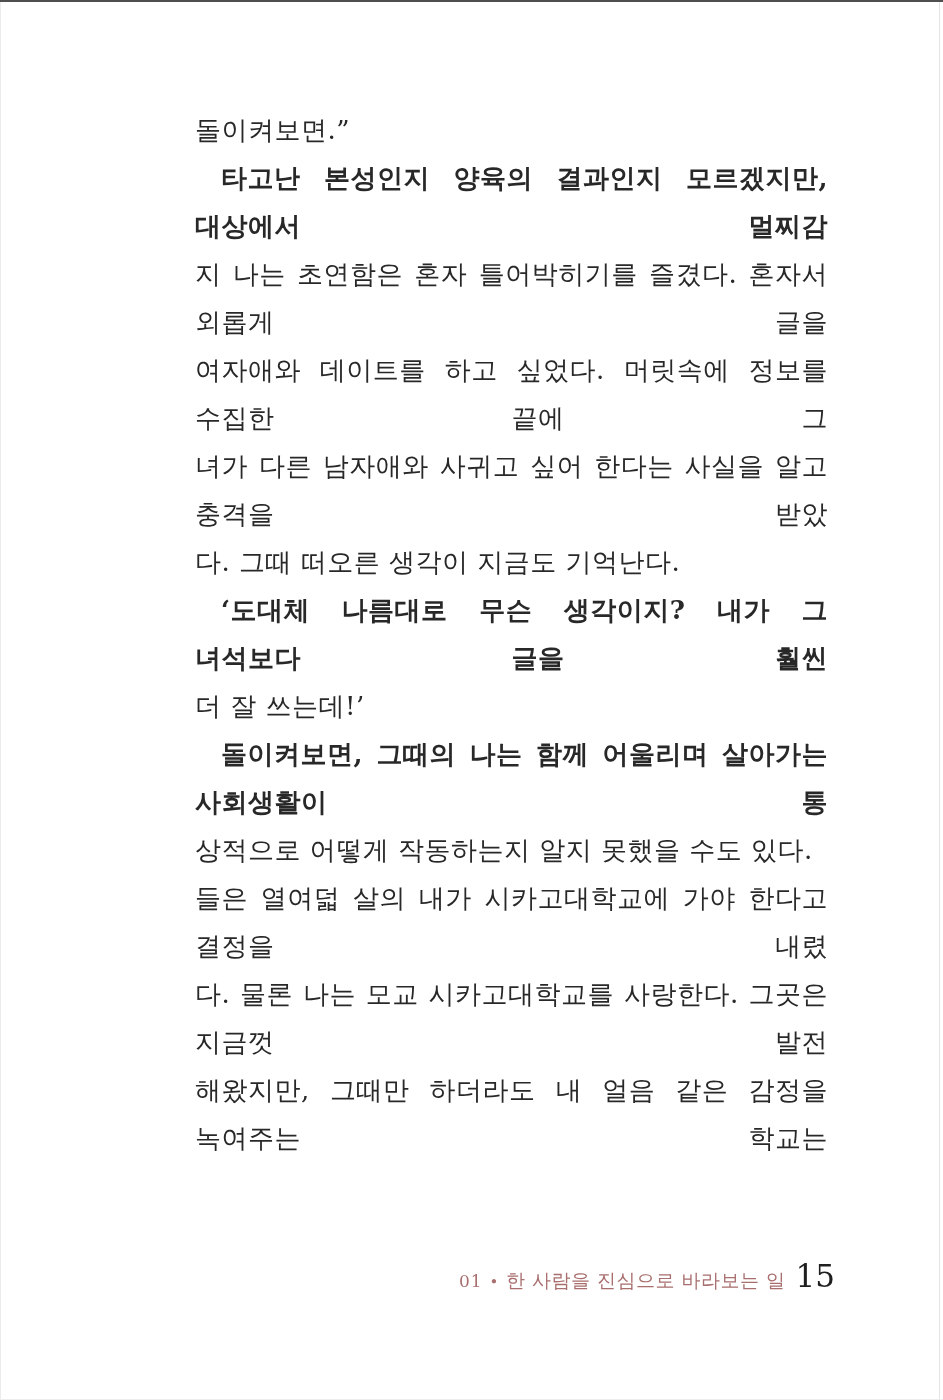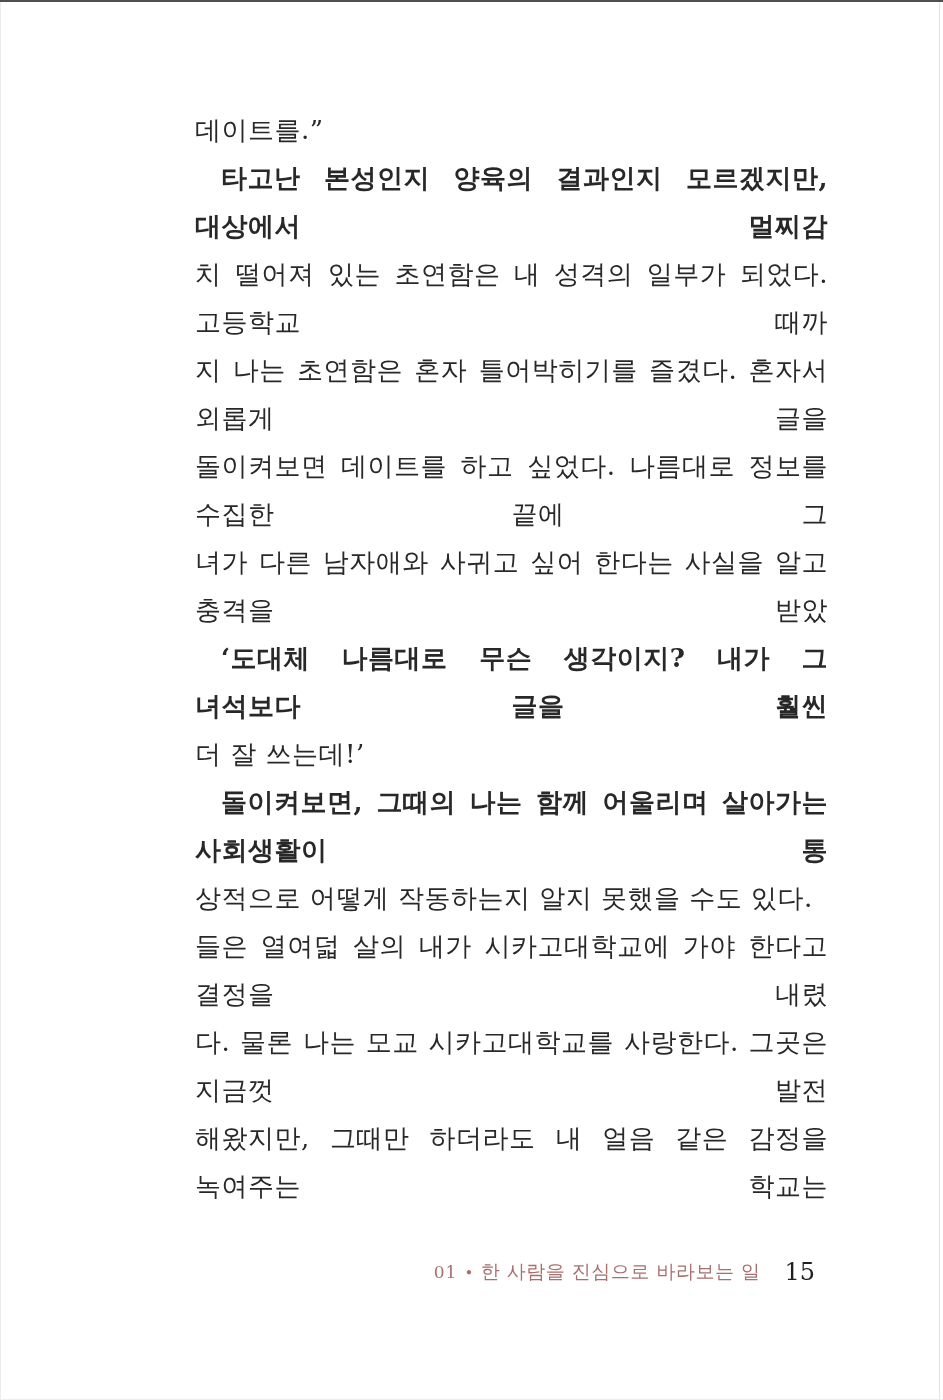--- a/index.html
+++ b/index.html
@@ -60,61 +60,61 @@
     text-indent: 26px;
     font-weight: bold;
   }
   .ln.end {
     text-align-last: left;
   }
   
   .footer {
     position: absolute;
     top: 1258px;
-    right: 128px;
+    right: 108px;
     display: flex;
-    align-items: center;
+    align-items: flex-end;
     white-space: nowrap;
   }
   .footer .chapter {
     color: #a96f6f;
     font-size: 19px;
     letter-spacing: 0.5px;
   }
   .footer .chapter-num {
     font-size: 17px;
     letter-spacing: 1px;
   }
   .footer .chapter-sep {
     font-size: 15px;
     padding: 0 7px;
   }
   .footer .pagenum {
     color: #1f1f1f;
-    font-size: 24px;
-    margin-left: 24px;
+    font-size: 31px;
+    margin-left: 10px;
     font-weight: 500;
   }
 </style>
 </head>
 <body>
 
 <div class="page">
   <div class="edge-top"></div>
   <div class="edge-left"></div>
   <div class="edge-right"></div>
   <div class="edge-bottom"></div>
 
   <div class="textcol">
-    <div class="ln end">데이트를.”</div>
+    <div class="ln end">돌이켜보면.”</div>
     <div class="ln ind">타고난 본성인지 양육의 결과인지 모르겠지만, 대상에서 멀찌감</div>
-    <div class="ln">치 떨어져 있는 초연함은 내 성격의 일부가 되었다. 고등학교 때까</div>
     <div class="ln">지 나는 초연함은 혼자 틀어박히기를 즐겼다. 혼자서 외롭게 글을</div>
-    <div class="ln">돌이켜보면 데이트를 하고 싶었다. 나름대로 정보를 수집한 끝에 그</div>
+    <div class="ln">여자애와 데이트를 하고 싶었다. 머릿속에 정보를 수집한 끝에 그</div>
     <div class="ln">녀가 다른 남자애와 사귀고 싶어 한다는 사실을 알고 충격을 받았</div>
+    <div class="ln end">다. 그때 떠오른 생각이 지금도 기억난다.</div>
     <div class="ln ind">‘도대체 나름대로 무슨 생각이지? 내가 그 녀석보다 글을 훨씬</div>
     <div class="ln end">더 잘 쓰는데!’</div>
     <div class="ln ind">돌이켜보면, 그때의 나는 함께 어울리며 살아가는 사회생활이 통</div>
     <div class="ln end">상적으로 어떻게 작동하는지 알지 못했을 수도 있다.</div>
     <div class="ln">들은 열여덟 살의 내가 시카고대학교에 가야 한다고 결정을 내렸</div>
     <div class="ln">다. 물론 나는 모교 시카고대학교를 사랑한다. 그곳은 지금껏 발전</div>
     <div class="ln">해왔지만, 그때만 하더라도 내 얼음 같은 감정을 녹여주는 학교는</div>
 
   </div>
 

